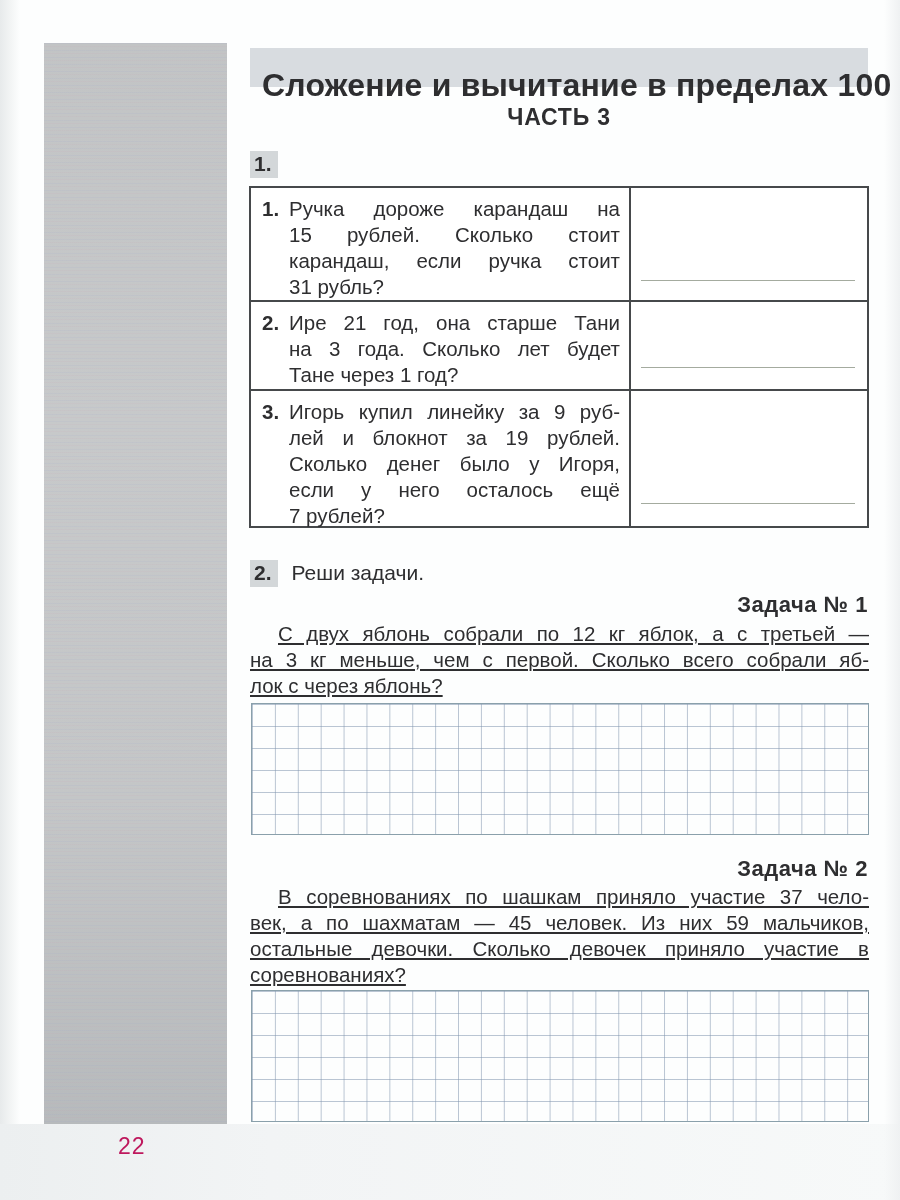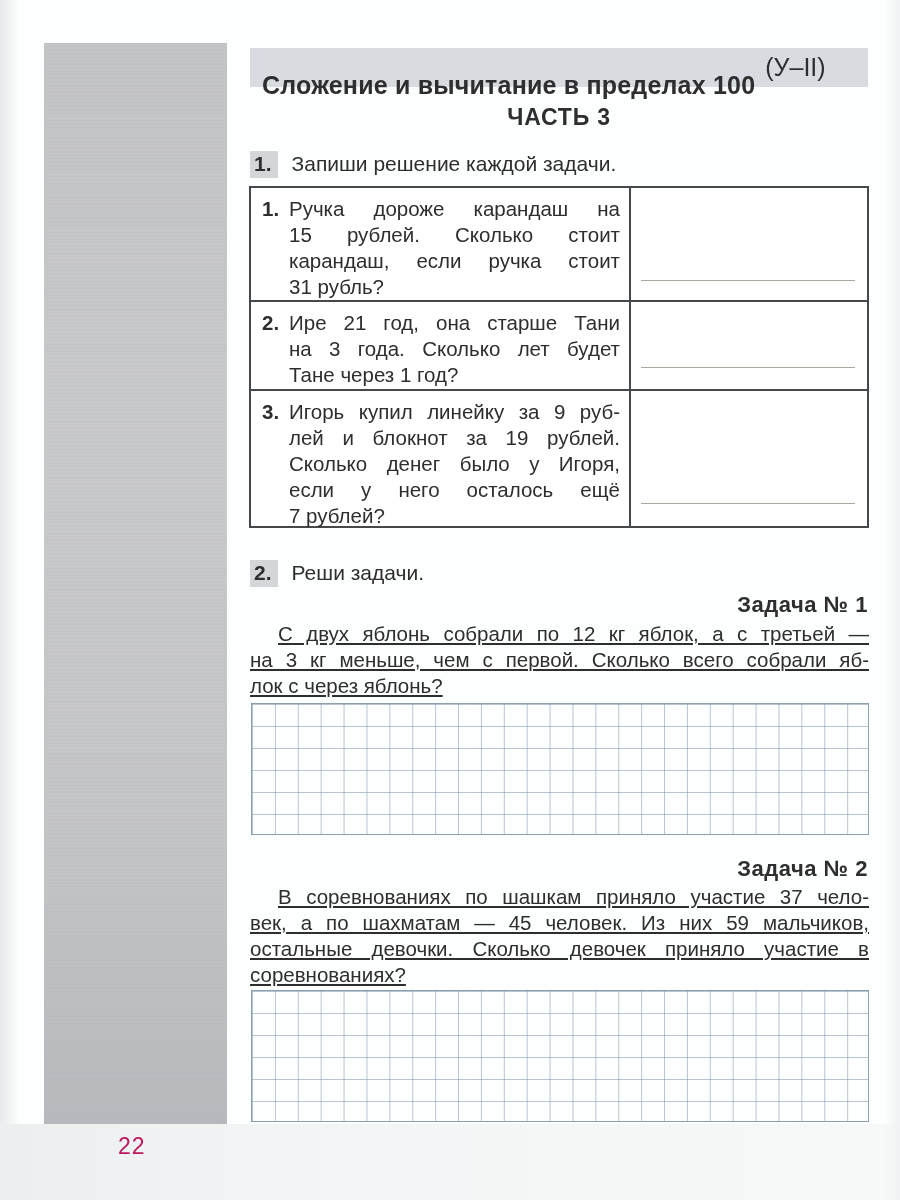--- a/index.html
+++ b/index.html
@@ -33,21 +33,21 @@
       linear-gradient(180deg, #c2c4c5 0%, #c7c9ca 35%, #c4c6c7 70%, #b7babc 100%);
   }
 
   
   .header-bar {
     position:absolute; left:250px; top:48px; width:618px; height:39px;
     background:#d8dce0;
     display:flex; align-items:center; padding:0 10px 0 12px;
     white-space:nowrap;
   }
-  .header-title { font-weight:bold; font-size:25px; letter-spacing:0.2px;margin-top:36px; }
+  .header-title { font-weight:bold; font-size:32px; letter-spacing:0.2px;margin-top:36px; }
   .header-suffix { font-weight:normal; font-size:25px; margin-left:10px; }
 
   .part-heading {
     position:absolute; left:250px; top:104px; width:618px;
     text-align:center; font-weight:bold; font-size:23px; letter-spacing:0.8px;
   }
 
   
   .task-row { position:absolute; left:250px; display:flex; align-items:baseline; gap:14px; }
   .task-row.t1 { top:151px; }
@@ -125,21 +125,20 @@
 
   <div class="header-bar">
     <span class="header-title">Сложение и вычитание в пределах 100</span>
     <span class="header-suffix">(У–II)</span>
   </div>
 
   <div class="part-heading">ЧАСТЬ 3</div>
 
   <div class="task-row t1">
     <span class="num-chip">1.</span>
-    <span class="task-label">Запиши решение каждой задачи.</span>
   </div>
 
   <div class="ptable">
     <div class="vdivider"></div>
 
     <div class="prow r1">
       <div class="pcell">
         <span class="pnum">1.</span>
         <div class="jl">Ручка дороже карандаш на</div>
         <div class="jl">15 рублей. Сколько стоит</div>

